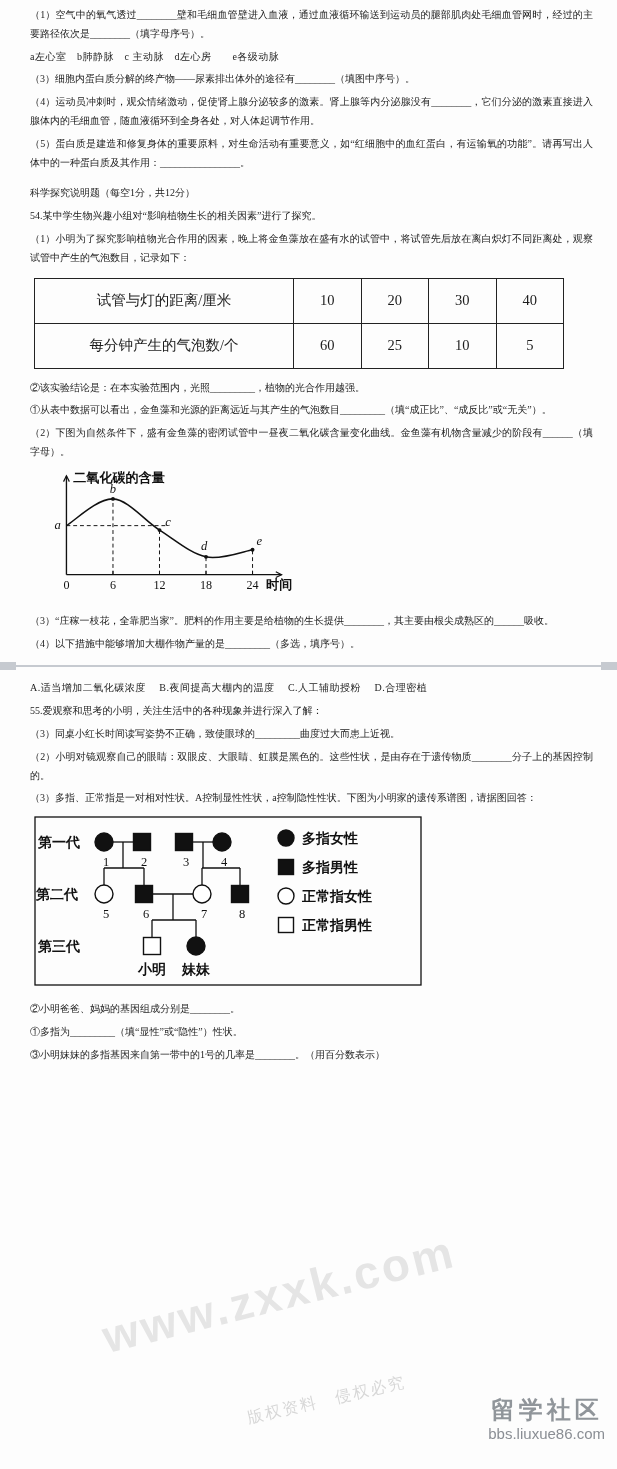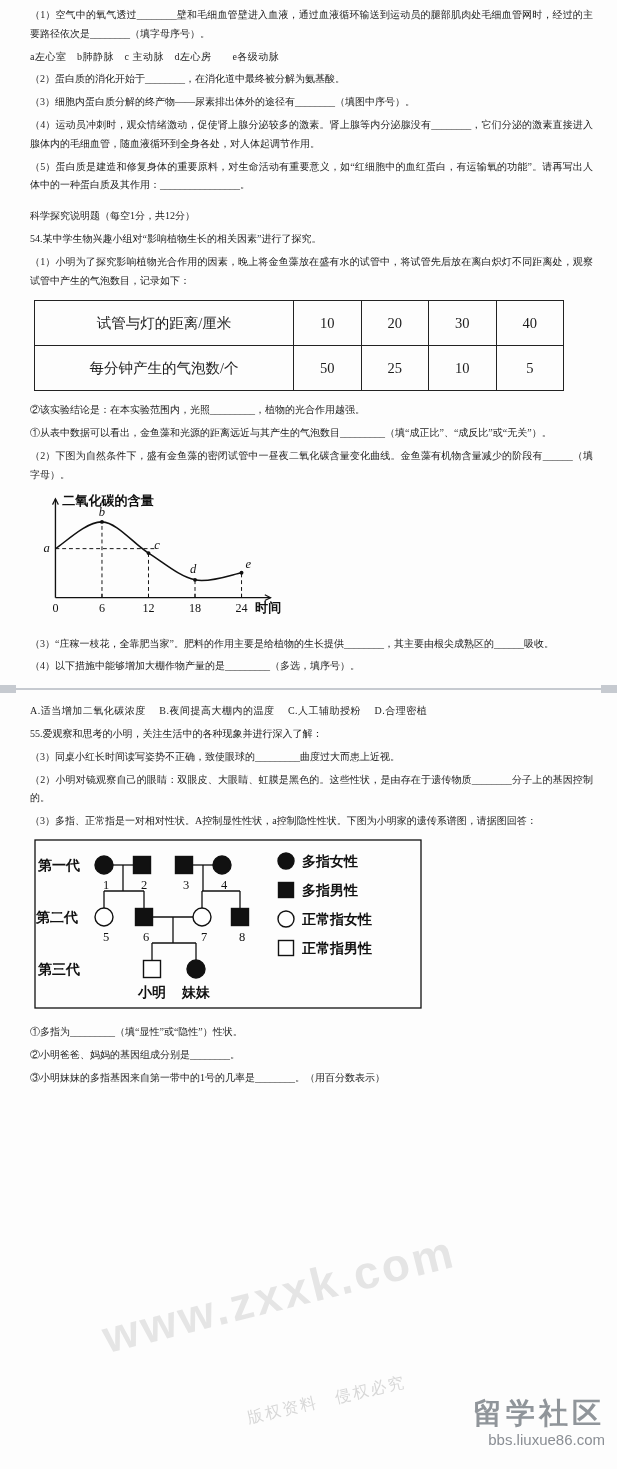--- a/index.html
+++ b/index.html
@@ -27,21 +27,21 @@
     width:530px;
   }
   .data-table td{
     border:1.2px solid #222;
     height:44px;
     text-align:center;
     font-size:14.5px;
     padding:0 4px;
   }
   .data-table td.th{width:250px;}
-  .chart-wrap{margin:4px 0 8px 8px;}
+  .chart-wrap{margin:4px 0 8px 19px;}
   .pedigree-wrap{margin:8px 0 10px 4px;}
   svg text{font-family:"Liberation Serif","DejaVu Serif",serif;fill:#111;}
   .c-title,.c-xlabel{font-weight:bold;font-size:13.5px;}
   .c-tick{font-size:12.5px;}
   .c-pt{font-style:italic;font-size:13px;}
   .p-gen,.p-legend,.p-name{font-weight:bold;font-size:14px;}
   .p-num{font-size:12.5px;}
   .page-divider{
     display:flex;align-items:center;
     height:10px;margin:8px -24px 8px -30px;
@@ -60,57 +60,56 @@
     left:250px;top:1408px;
     font-size:16px;letter-spacing:2px;
     color:rgba(80,80,80,0.22);
     transform:rotate(-13deg);transform-origin:left bottom;
   }
   .wm-site{
     position:absolute;z-index:3;right:12px;top:1396px;
     text-align:right;pointer-events:none;
   }
   .wm-site-name{
-    font-size:29px;font-weight:bold;
+    font-size:24px;font-weight:bold;
     color:rgba(125,130,136,0.85);
-    letter-spacing:4px;line-height:1.2;
+    letter-spacing:4px;line-height:1.2;text-align:center;
   }
   .wm-site-url{
     font-size:15px;color:rgba(125,130,136,0.9);
     font-family:"Liberation Sans",sans-serif;
   }
 </style>
 </head>
 <body>
 
 <div class="page">
   <div class="content">
 
     <p class="para">（1）空气中的氧气透过________壁和毛细血管壁进入血液，通过血液循环输送到运动员的腿部肌肉处毛细血管网时，经过的主要路径依次是________（填字母序号）。</p>
     <p class="para options">a左心室　b肺静脉　c 主动脉　d左心房　　e各级动脉</p>
-    <p class="para">（2）蛋白质的消化开始于________，在消化道中最终被分解为氨基酸。</p>
     <p class="para">（3）细胞内蛋白质分解的终产物——尿素排出体外的途径有________（填图中序号）。</p>
     <p class="para">（4）运动员冲刺时，观众情绪激动，促使肾上腺分泌较多的激素。肾上腺等内分泌腺没有________，它们分泌的激素直接进入腺体内的毛细血管，随血液循环到全身各处，对人体起调节作用。</p>
     <p class="para">（5）蛋白质是建造和修复身体的重要原料，对生命活动有重要意义，如“红细胞中的血红蛋白，有运输氧的功能”。请再写出人体中的一种蛋白质及其作用：________________。</p>
     <p class="para section">科学探究说明题（每空1分，共12分）</p>
     <p class="para">54.某中学生物兴趣小组对“影响植物生长的相关因素”进行了探究。</p>
     <p class="para">（1）小明为了探究影响植物光合作用的因素，晚上将金鱼藻放在盛有水的试管中，将试管先后放在离白炽灯不同距离处，观察试管中产生的气泡数目，记录如下：</p>
 
     <table class="data-table">
       <tbody>
           <tr>
         <td class="th">试管与灯的距离/厘米</td>
         <td>10</td>
         <td>20</td>
         <td>30</td>
         <td>40</td>
       </tr>
       <tr>
         <td class="th">每分钟产生的气泡数/个</td>
-        <td>50</td>
+        <td>60</td>
         <td>25</td>
         <td>10</td>
         <td>5</td>
       </tr>
     </tbody>
       </table>
 
     <p class="para">②该实验结论是：在本实验范围内，光照_________，植物的光合作用越强。</p>
     <p class="para">①从表中数据可以看出，金鱼藻和光源的距离远近与其产生的气泡数目_________（填“成正比”、“成反比”或“无关”）。</p>
     <p class="para">（2）下图为自然条件下，盛有金鱼藻的密闭试管中一昼夜二氧化碳含量变化曲线。金鱼藻有机物含量减少的阶段有______（填字母）。</p>
@@ -210,22 +209,22 @@
           <text x="268" y="27" class="p-legend" text-anchor="start">多指女性</text>
           <rect x="244.5" y="43.5" width="15" height="15" fill="#111" stroke="#111" stroke-width="1.4"></rect>
           <text x="268" y="56" class="p-legend" text-anchor="start">多指男性</text>
           <circle cx="252" cy="80" r="8" fill="#fff" stroke="#111" stroke-width="1.4"></circle>
           <text x="268" y="85" class="p-legend" text-anchor="start">正常指女性</text>
           <rect x="244.5" y="101.5" width="15" height="15" fill="#fff" stroke="#111" stroke-width="1.4"></rect>
           <text x="268" y="114" class="p-legend" text-anchor="start">正常指男性</text>
         </svg>
     </div>
 
+    <p class="para">②小明爸爸、妈妈的基因组成分别是________。</p>
     <p class="para">①多指为_________（填“显性”或“隐性”）性状。</p>
-    <p class="para">②小明爸爸、妈妈的基因组成分别是________。</p>
     <p class="para">③小明妹妹的多指基因来自第一带中的1号的几率是________。（用百分数表示）</p>
 
   </div>
 
   <div class="wm wm-zxxk">www.zxxk.com</div>
   <div class="wm wm-copy">版权资料　侵权必究</div>
   <div class="wm-site">
     <div class="wm-site-name">留学社区</div>
     <div class="wm-site-url">bbs.liuxue86.com</div>
   </div>

